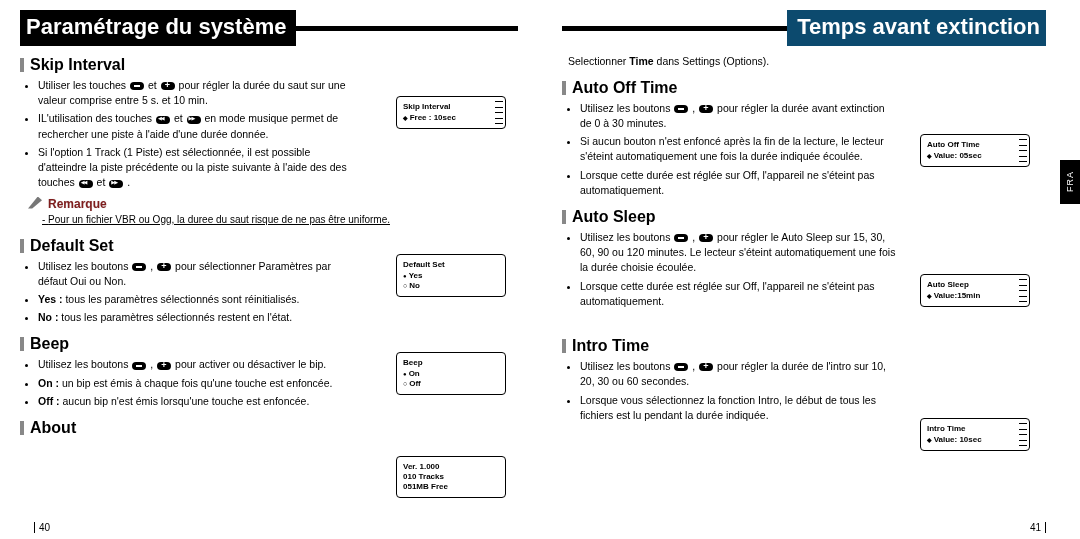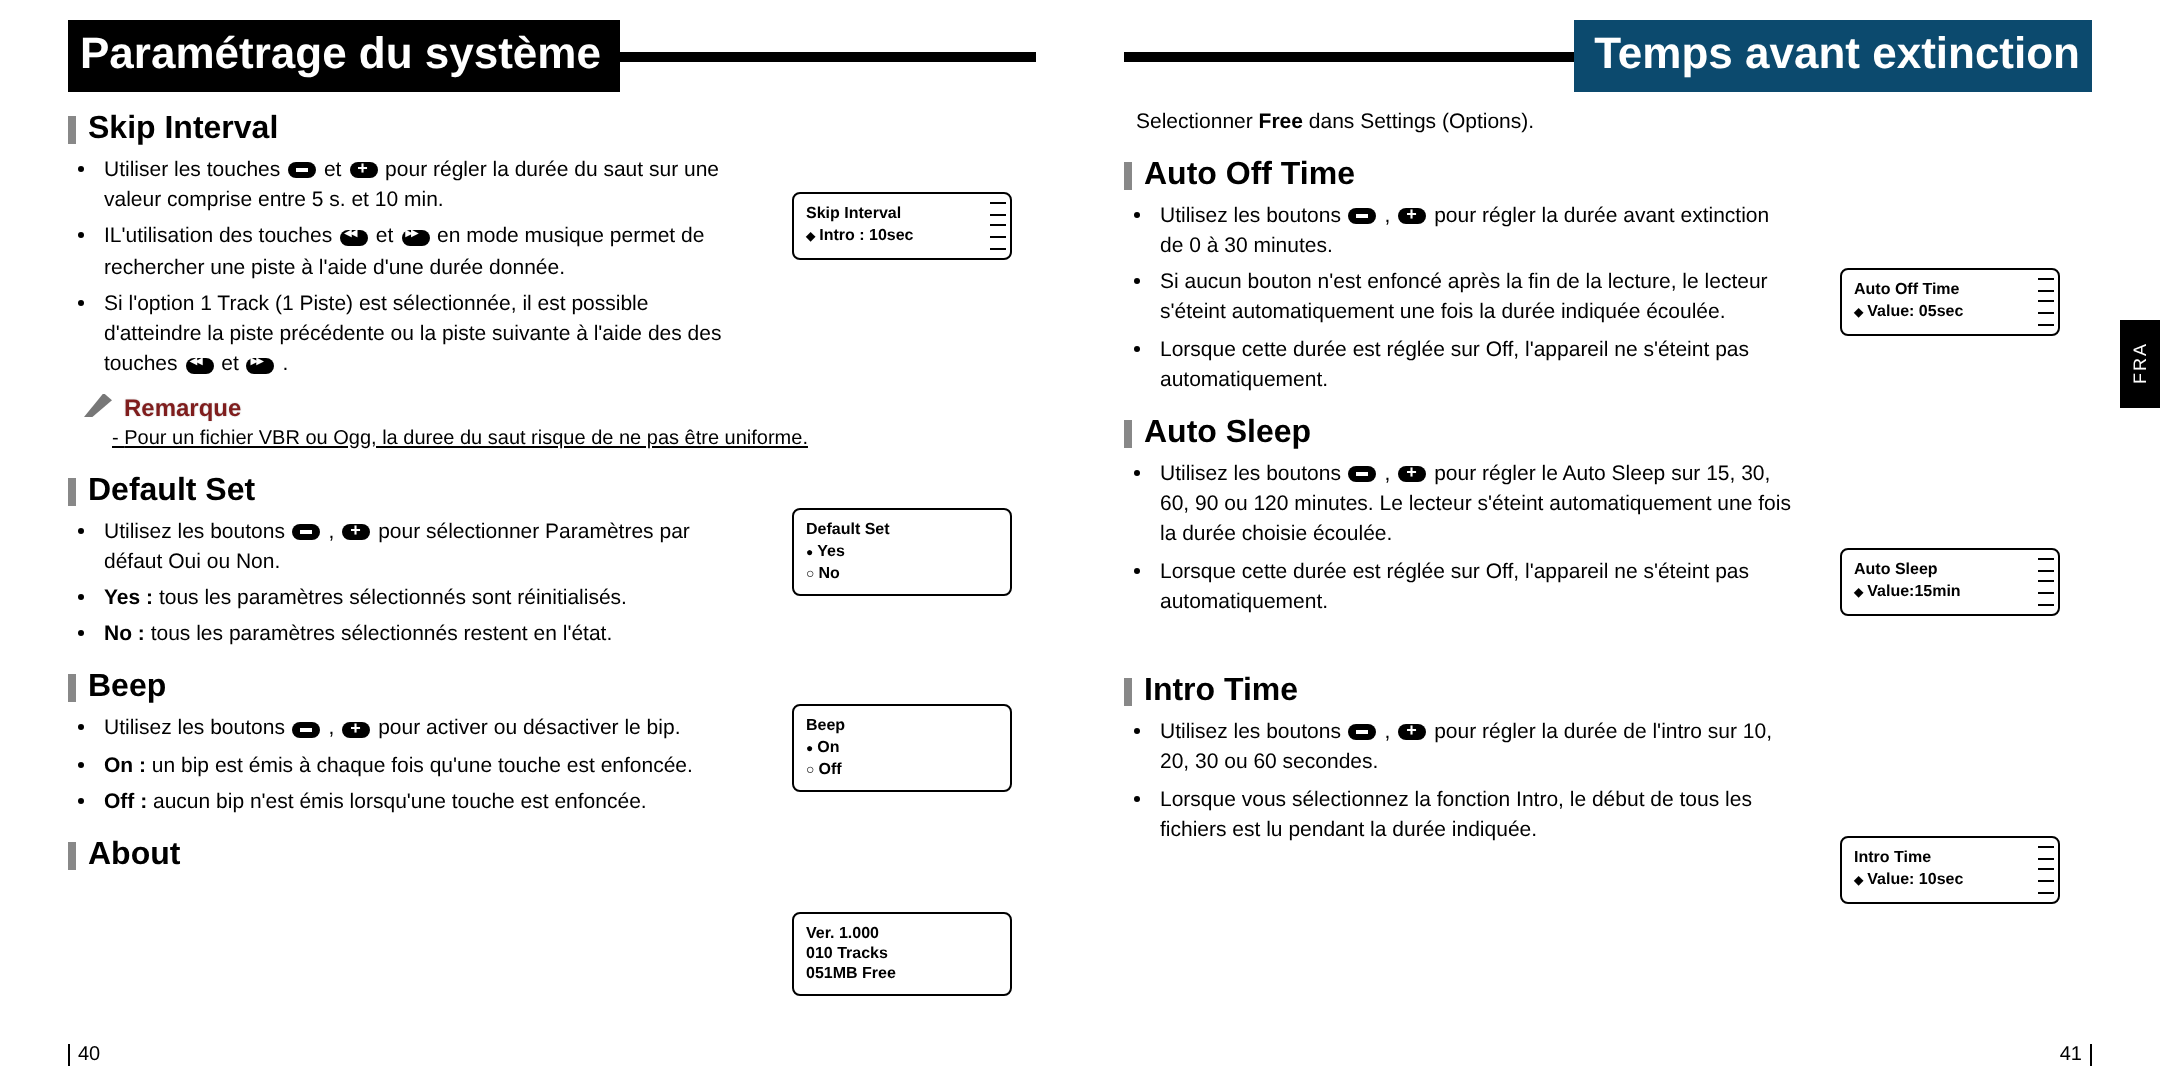--- a/index.html
+++ b/index.html
@@ -10,21 +10,21 @@
     height: 539px;
     position: relative;
     overflow: hidden;
   }
   .page {
     display: flex;
     height: 100%;
   }
   .col {
     width: 50%;
-    padding: 0 22px 14px 34px;
+    padding: 0 22px 14px 20px;
     position: relative;
   }
   .col.right { padding: 0 34px 14px 22px; }
   .header-bar {
     height: 36px;
     display: flex;
     align-items: center;
     margin: 10px 0 8px 0;
   }
   .header-bar .pill {
@@ -179,21 +179,21 @@
       <div class="pill">Paramétrage du système</div>
       <div class="stripe"></div>
     </div>
 
     <div class="section-h">
       <span class="bar"></span>
       <span>Skip Interval</span>
     </div>
     <div class="lcd" style="top:96px; right:34px;">
       <div class="hdr">Skip Interval</div>
-      <div class="diam">Intro : 10sec</div>
+      <div class="diam">Free : 10sec</div>
       <div class="ticks">
           <span></span>
           <span></span>
           <span></span>
           <span></span>
           <span></span>
         </div>
     </div>
     <ul class="bul">
       <li><span>Utiliser les touches </span><span class="btn-icon minus"></span><span> et </span><span class="btn-icon plus"></span><span> pour régler la durée du saut sur une valeur comprise entre 5 s. et 10 min.</span></li>
@@ -249,21 +249,21 @@
     <div class="page-num left-page-num">40</div>
   </div>
 
   <div class="col right">
     <div class="header-bar right">
       <div class="stripe"></div>
       <div class="pill">Temps avant extinction</div>
     </div>
 
     <div class="intro-line" style="margin-left:6px">
-      <span>Selectionner </span><b>Free</b><span> dans Settings (Options).</span>
+      <span>Selectionner </span><b>Time</b><span> dans Settings (Options).</span>
     </div>
 
     <div class="section-h">
       <span class="bar"></span>
       <span>Auto Off Time</span>
     </div>
     <div class="lcd" style="top:134px; right:50px;">
       <div class="hdr">Auto Off Time</div>
       <div class="diam">Value: 05sec</div>
       <div class="ticks">

